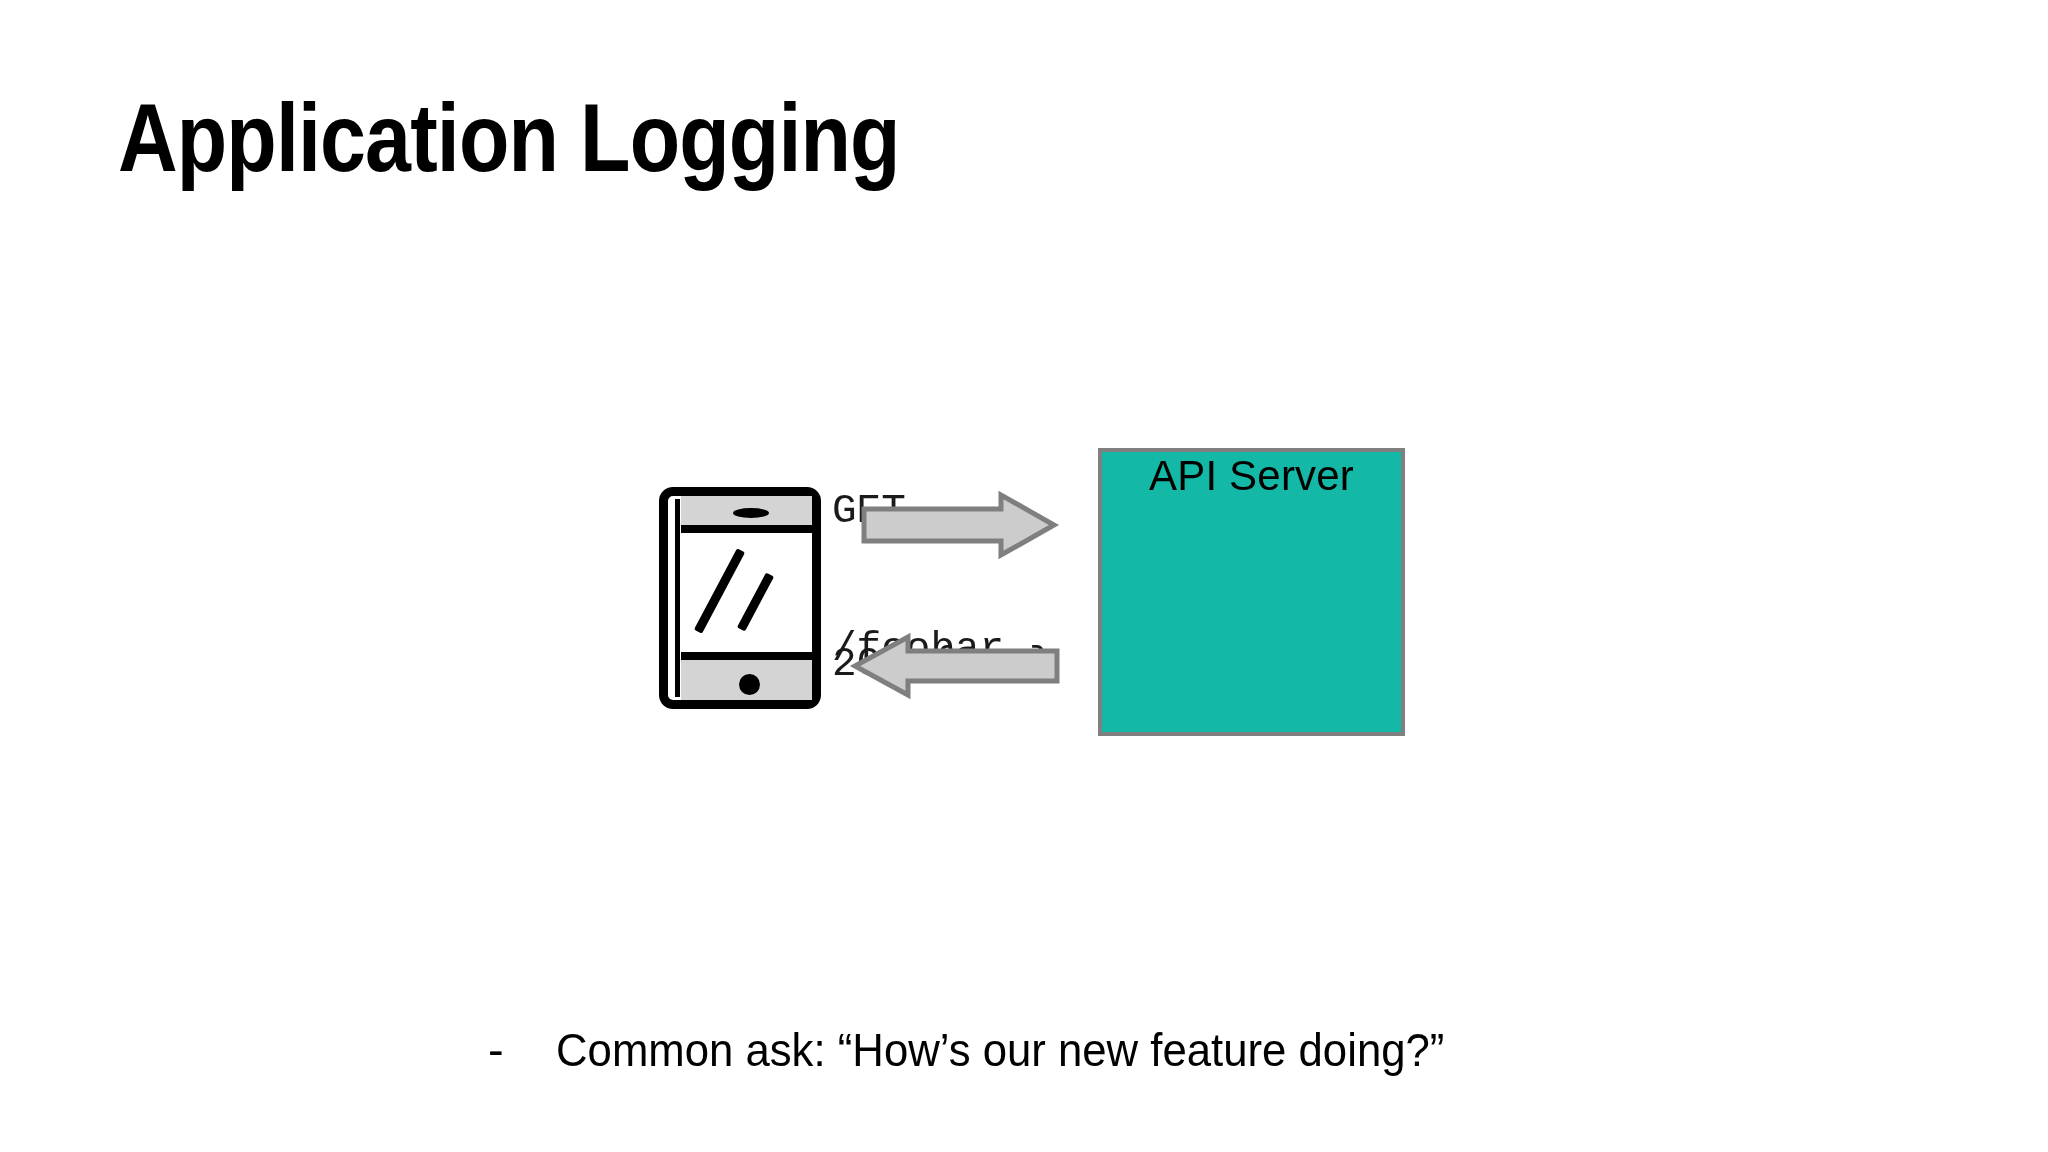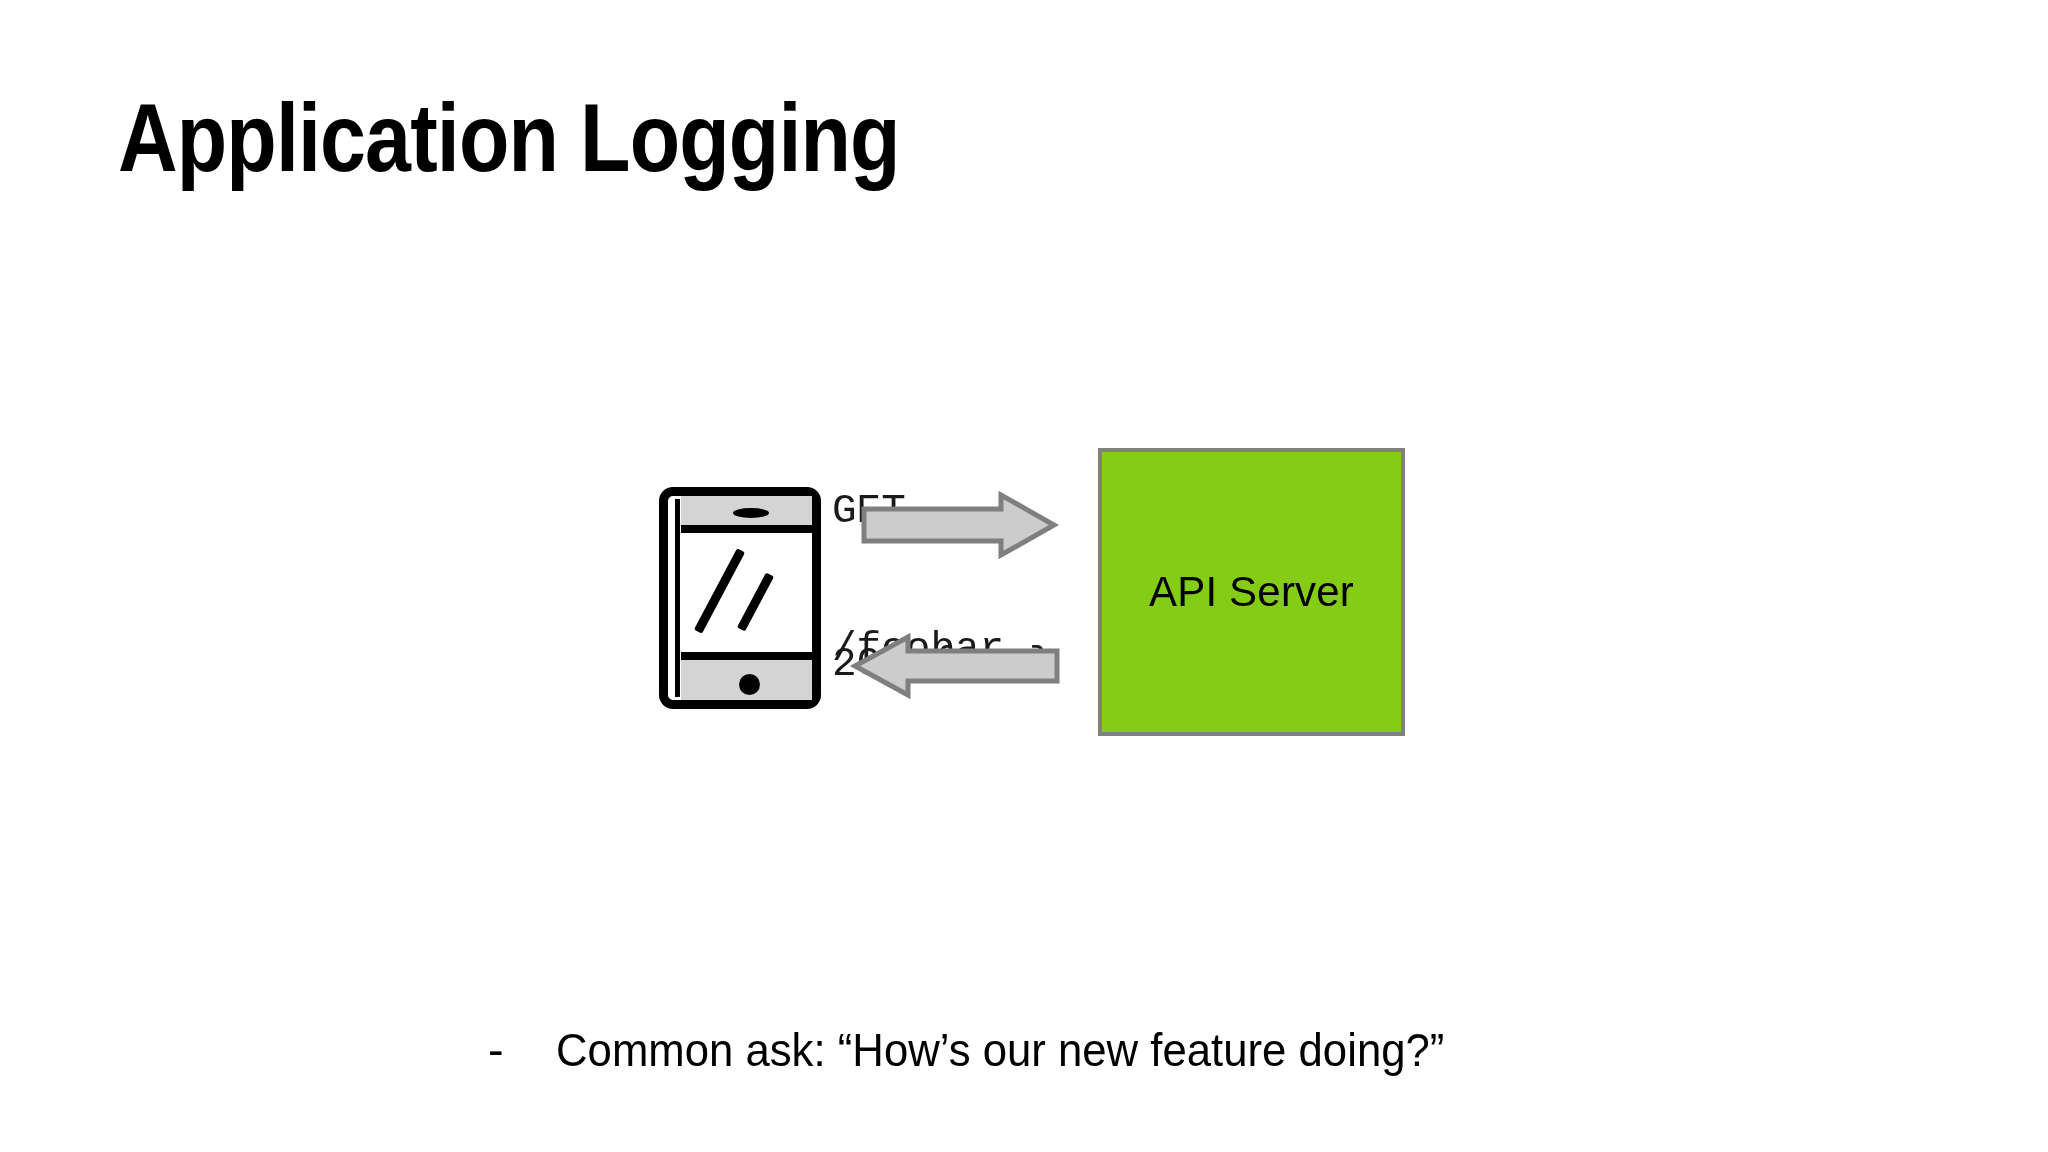--- a/index.html
+++ b/index.html
@@ -165,25 +165,25 @@
     stroke-linejoin: miter;
   }
 
   
   .server-box {
     position: absolute;
     left: 1098px;
     top: 448px;
     width: 307px;
     height: 288px;
-    background: #84cc16;
+    background: #14b8a6;
     border: 4px solid #808080;
     box-sizing: border-box;
     display: flex;
-    align-items: center;
+    align-items: flex-start;
     justify-content: center;
   }
   .server-label {
     font-family: "Liberation Sans", sans-serif;
     font-size: 42px;
     color: #000000;
     letter-spacing: 0.2px;
   }
 
   

